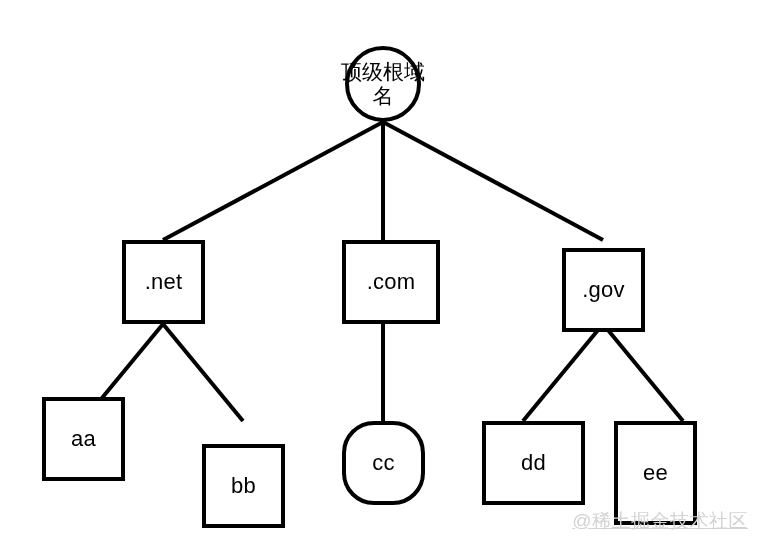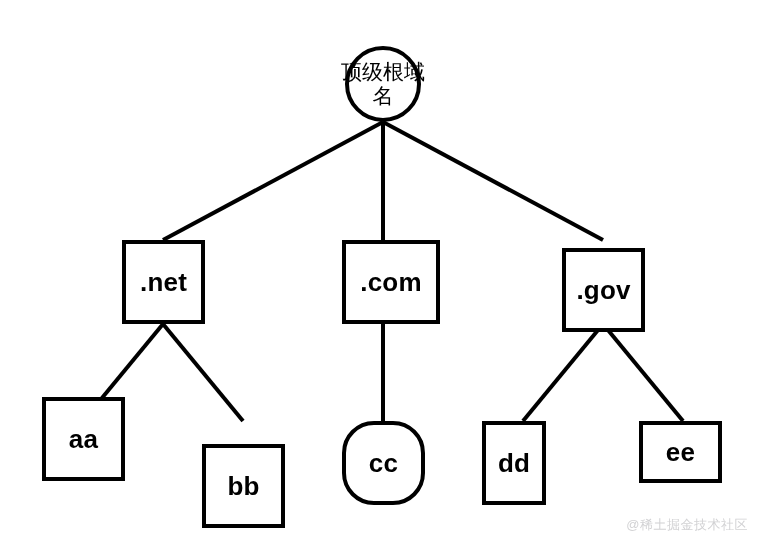--- a/index.html
+++ b/index.html
@@ -67,36 +67,36 @@
   .node-box {
     position: absolute;
     box-sizing: border-box;
     border: 4px solid #000000;
     background: #ffffff;
     display: flex;
     align-items: center;
     justify-content: center;
   }
   .node-box .box-label {
-    font-size: 26px;
+    font-size: 22px;
     color: #000000;
     line-height: 1;
     letter-spacing: 0.2px;
-    font-weight: bold;
   }
 
   
   #watermark {
     position: absolute;
     right: 16px;
     bottom: 10px;
-    font-size: 13px;
+    font-size: 19px;
     color: #d2d2d4;
     letter-spacing: 0.5px;
     user-select: none;
+    text-decoration: underline;
   }
 </style>
 </head>
 <body>
 
 <div id="diagram-canvas">
 
   <svg id="edge-layer" viewBox="0 0 764 544">
     <line x1="383" y1="122" x2="163" y2="240"></line>
     <line x1="383" y1="122" x2="383" y2="240"></line>
@@ -124,22 +124,22 @@
 
   <div class="node-box" style="left: 42px; top: 397px; width: 83px; height: 84px;">
     <span class="box-label">aa</span>
   </div>
   <div class="node-box" style="left: 202px; top: 421px; width: 83px; height: 84px; margin-top: 23px;">
     <span class="box-label">bb</span>
   </div>
   <div class="node-box" style="left: 342px; top: 421px; width: 83px; height: 84px; border-radius: 32px;">
     <span class="box-label">cc</span>
   </div>
-  <div class="node-box" style="left: 482px; top: 421px; width: 64px; height: 84px;">
+  <div class="node-box" style="left: 482px; top: 421px; width: 103px; height: 84px;">
     <span class="box-label">dd</span>
   </div>
-  <div class="node-box" style="left: 639px; top: 421px; width: 83px; height: 62px;">
+  <div class="node-box" style="left: 614px; top: 421px; width: 83px; height: 104px;">
     <span class="box-label">ee</span>
   </div>
 
   <div id="watermark">@稀土掘金技术社区</div>
 
 </div>
 
 </body></html>

